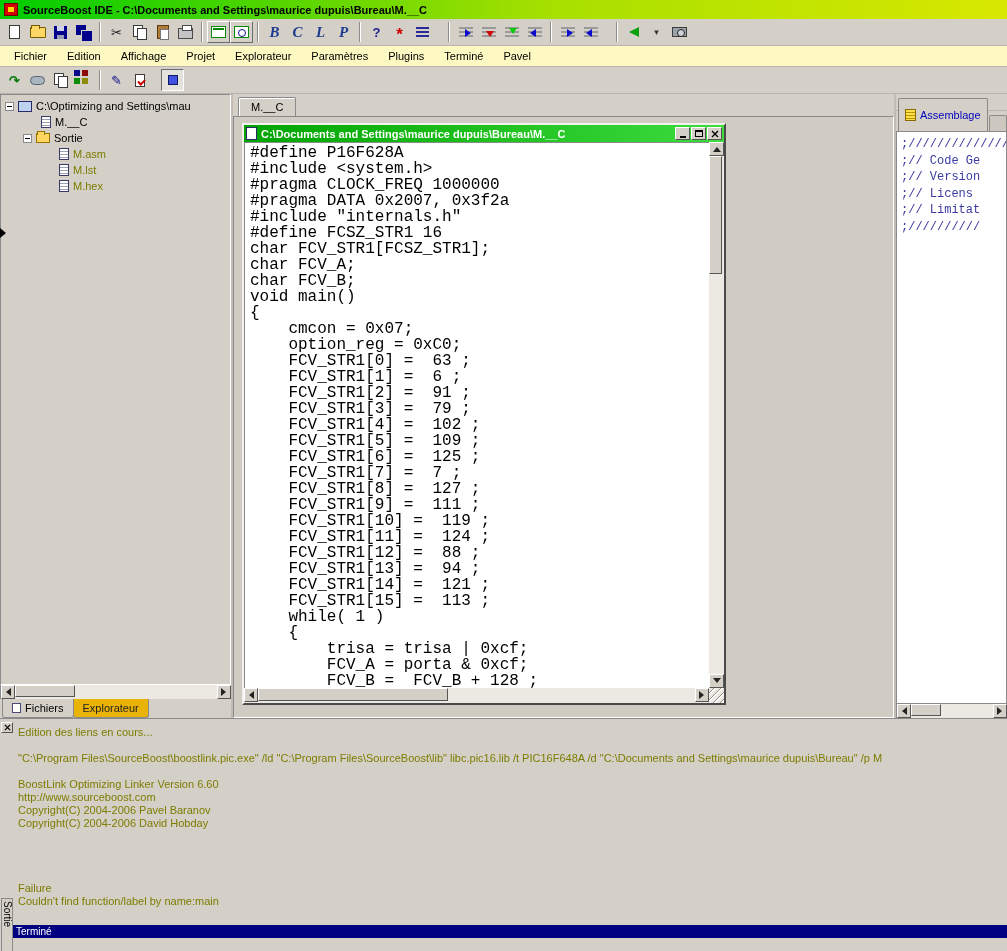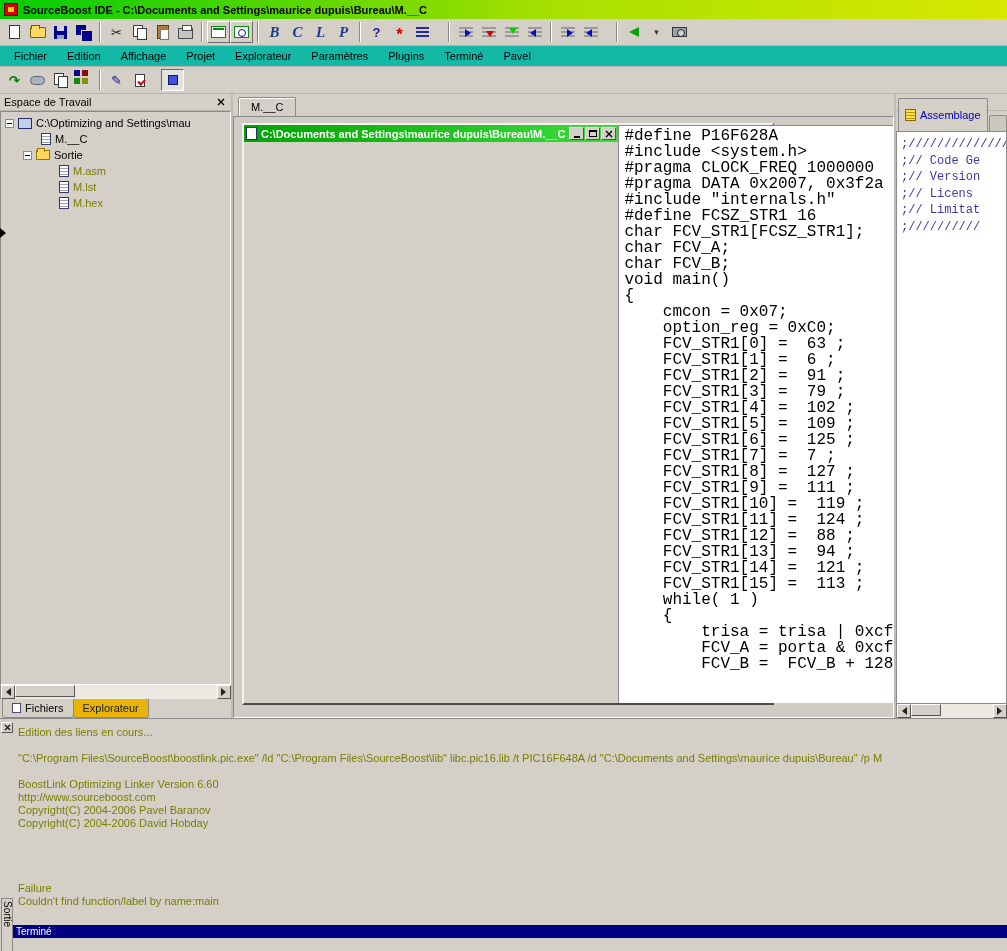--- a/index.html
+++ b/index.html
@@ -10,21 +10,21 @@
   .titlebar{position:absolute;left:0;top:0;width:1007px;height:19px;
     background:linear-gradient(to right,#00cc00,#a8e000 55%,#d8e800);
     display:flex;align-items:center;padding:0 4px;font-weight:bold}
   .app-icon{width:14px;height:13px;background:#d40000;border:1px solid #700000;margin-right:5px;flex:none;position:relative}
   .app-icon::after{content:"";position:absolute;left:3px;top:3px;width:6px;height:5px;background:#ffd800}
 
   
   .toolbar{position:absolute;left:0;width:1007px;display:flex;align-items:center;padding:2px 3px;background:#d4d0c8;border-bottom:1px solid #b8b4ac}
   .tb1{top:19px;height:27px}
   .tb2{top:67px;height:27px}
-  .menubar{position:absolute;left:0;top:46px;width:1007px;height:21px;display:flex;align-items:center;padding-left:4px;background:#14b8a6;border-bottom:1px solid #b8b4ac}
+  .menubar{position:absolute;left:0;top:46px;width:1007px;height:21px;display:flex;align-items:center;padding-left:4px;background:#fef9c3;border-bottom:1px solid #b8b4ac}
   .menu-item{padding:3px 10px;cursor:default}
   .tbtn{width:23px;height:22px;display:flex;align-items:center;justify-content:center;flex:none;position:relative}
   .tbtn.raised{border:1px solid;border-color:#fff #6c6c6c #6c6c6c #fff}
   .tbtn.pressed{border:1px solid;border-color:#6c6c6c #fff #fff #6c6c6c;background:#e4e2dc}
   .sep{width:2px;height:20px;border-left:1px solid #8a8a8a;border-right:1px solid #fff;margin:0 4px;flex:none}
   .gap{width:10px;flex:none}
 
   
   .g{display:inline-block;line-height:1}
   .gothic{font-family:"Liberation Serif",serif;font-weight:bold;font-style:italic;font-size:15px;color:#1d3a8f}
@@ -104,21 +104,21 @@
   .wtab{display:flex;align-items:center;gap:4px;padding:0 9px;border:1px solid #8a8a8a;border-top:none;border-radius:0 0 3px 3px;margin-right:-1px;background:#d4d0c8}
   .wtab.inactive{background:#eab308;color:#222}
   .wtab .mini{width:9px;height:10px;background:#fff;border:1px solid #4a4a7a;flex:none}
 
   
   .center{flex:1;display:flex;flex-direction:column;min-width:0}
   .doc-tabstrip{height:22px;display:flex;align-items:flex-end;padding-left:5px;flex:none}
   .doc-tab{height:19px;display:flex;align-items:center;padding:0 12px;background:#d4d0c8;border:1px solid #8a8a8a;border-bottom:none;border-radius:2px 2px 0 0;box-shadow:inset 1px 1px 0 #fff}
   .mdi{flex:1;position:relative;background:#d0ccc4;border:1px solid;border-color:#8a8a8a #fff #fff #8a8a8a;overflow:hidden}
 
-  .child{position:absolute;left:8px;top:6px;width:532px;height:582px;background:#d4d0c8;border:2px solid;border-color:#f4f2ee #4a4a4a #4a4a4a #f4f2ee;display:flex;flex-direction:row}
+  .child{position:absolute;left:8px;top:6px;width:484px;height:582px;background:#d4d0c8;border:2px solid;border-color:#f4f2ee #4a4a4a #4a4a4a #f4f2ee;display:flex;flex-direction:column}
   .child-title{height:17px;flex:none;background:linear-gradient(to right,#00a400,#3cdc3c);display:flex;align-items:center;gap:4px;padding:0 2px;color:#fff;font-weight:bold;overflow:hidden;white-space:nowrap}
   .child-doc-icon{width:11px;height:13px;background:#fff;border:1px solid #2a2a6a;flex:none}
   .cbtns{margin-left:auto;display:flex;gap:1px;flex:none}
   .cbtn{width:15px;height:13px;background:#d4d0c8;border:1px solid;border-color:#fff #555 #555 #fff;display:flex;align-items:center;justify-content:center}
   .mini-min{width:6px;height:2px;background:#000;margin-top:6px}
   .mini-max{width:8px;height:7px;border:1px solid #000;border-top:2px solid #000}
   .child-mid{flex:1;display:flex;min-height:0}
   .code-area{flex:1;background:#fff;overflow:hidden;border:1px solid #8a8a8a;border-right:none;border-bottom:none}
   pre.code{font-family:"Liberation Mono","DejaVu Sans Mono",monospace;font-size:16px;line-height:16px;margin:2px 0 0 5px;white-space:pre}
   .vscroll{width:15px;flex:none;display:flex;flex-direction:column;background:#ece9e2}
@@ -286,28 +286,20 @@
     </div>
   <div class="gap"></div>
   <div class="tbtn pressed">
       <span class="ic ic-bluesq"></span>
     </div>
 </div>
 
 <div class="main">
 
   <div class="left-panel">
-    <div class="panel-header">
-      <span>Espace de Travail</span>
-      <span class="hdr-x">
-        <svg width="8" height="8" viewBox="0 0 8 8">
-            <path class="xmark" d="M1 1 L7 7 M7 1 L1 7"></path>
-          </svg>
-      </span>
-    </div>
     <div class="tree">
       <div class="trow" style="padding-left:4px">
         <span class="expander"></span>
         <span class="root-icon"></span>
         <span>C:\Optimizing and Settings\mau</span>
       </div>
       <div class="trow" style="padding-left:40px">
         <span class="doc-icon"></span>
         <span>M.__C</span>
       </div>

